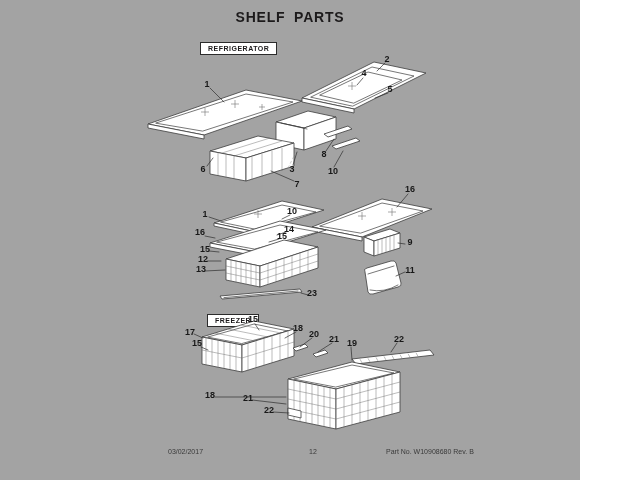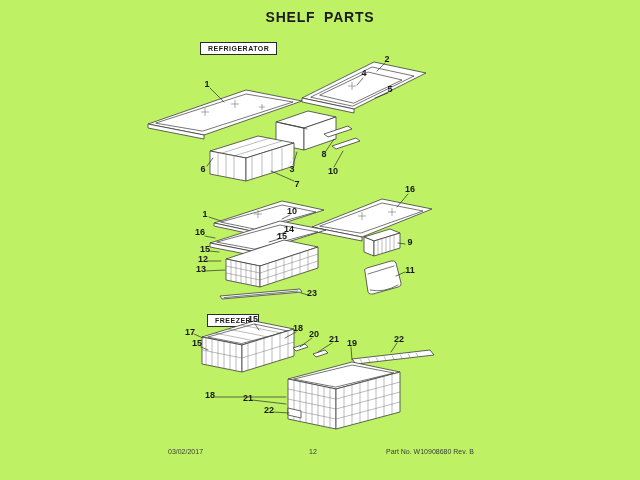--- a/index.html
+++ b/index.html
@@ -1,17 +1,17 @@
 <!DOCTYPE html>
 <html><head>
 <meta charset="utf-8">
 <style>
   html,body { margin:0; padding:0; background:#ffffff; }
   .page {
-    position:relative; width:640px; height:480px; background:#bef264;
+    position:relative; width:580px; height:480px; background:#a3a3a3;
     font-family:"Liberation Sans", sans-serif; color:#231f20; overflow:hidden;
   }
   .title {
     position:absolute; top:9px; left:0; width:100%; margin:0;
     text-align:center; font-size:14px; font-weight:bold;
     letter-spacing:0.8px; word-spacing:4px; color:#1c1a1b;
   }
   .section-label {
     position:absolute; border:1.2px solid #2b2b2b; background:#ffffff;
     font-size:7px; font-weight:bold; letter-spacing:0.5px;

